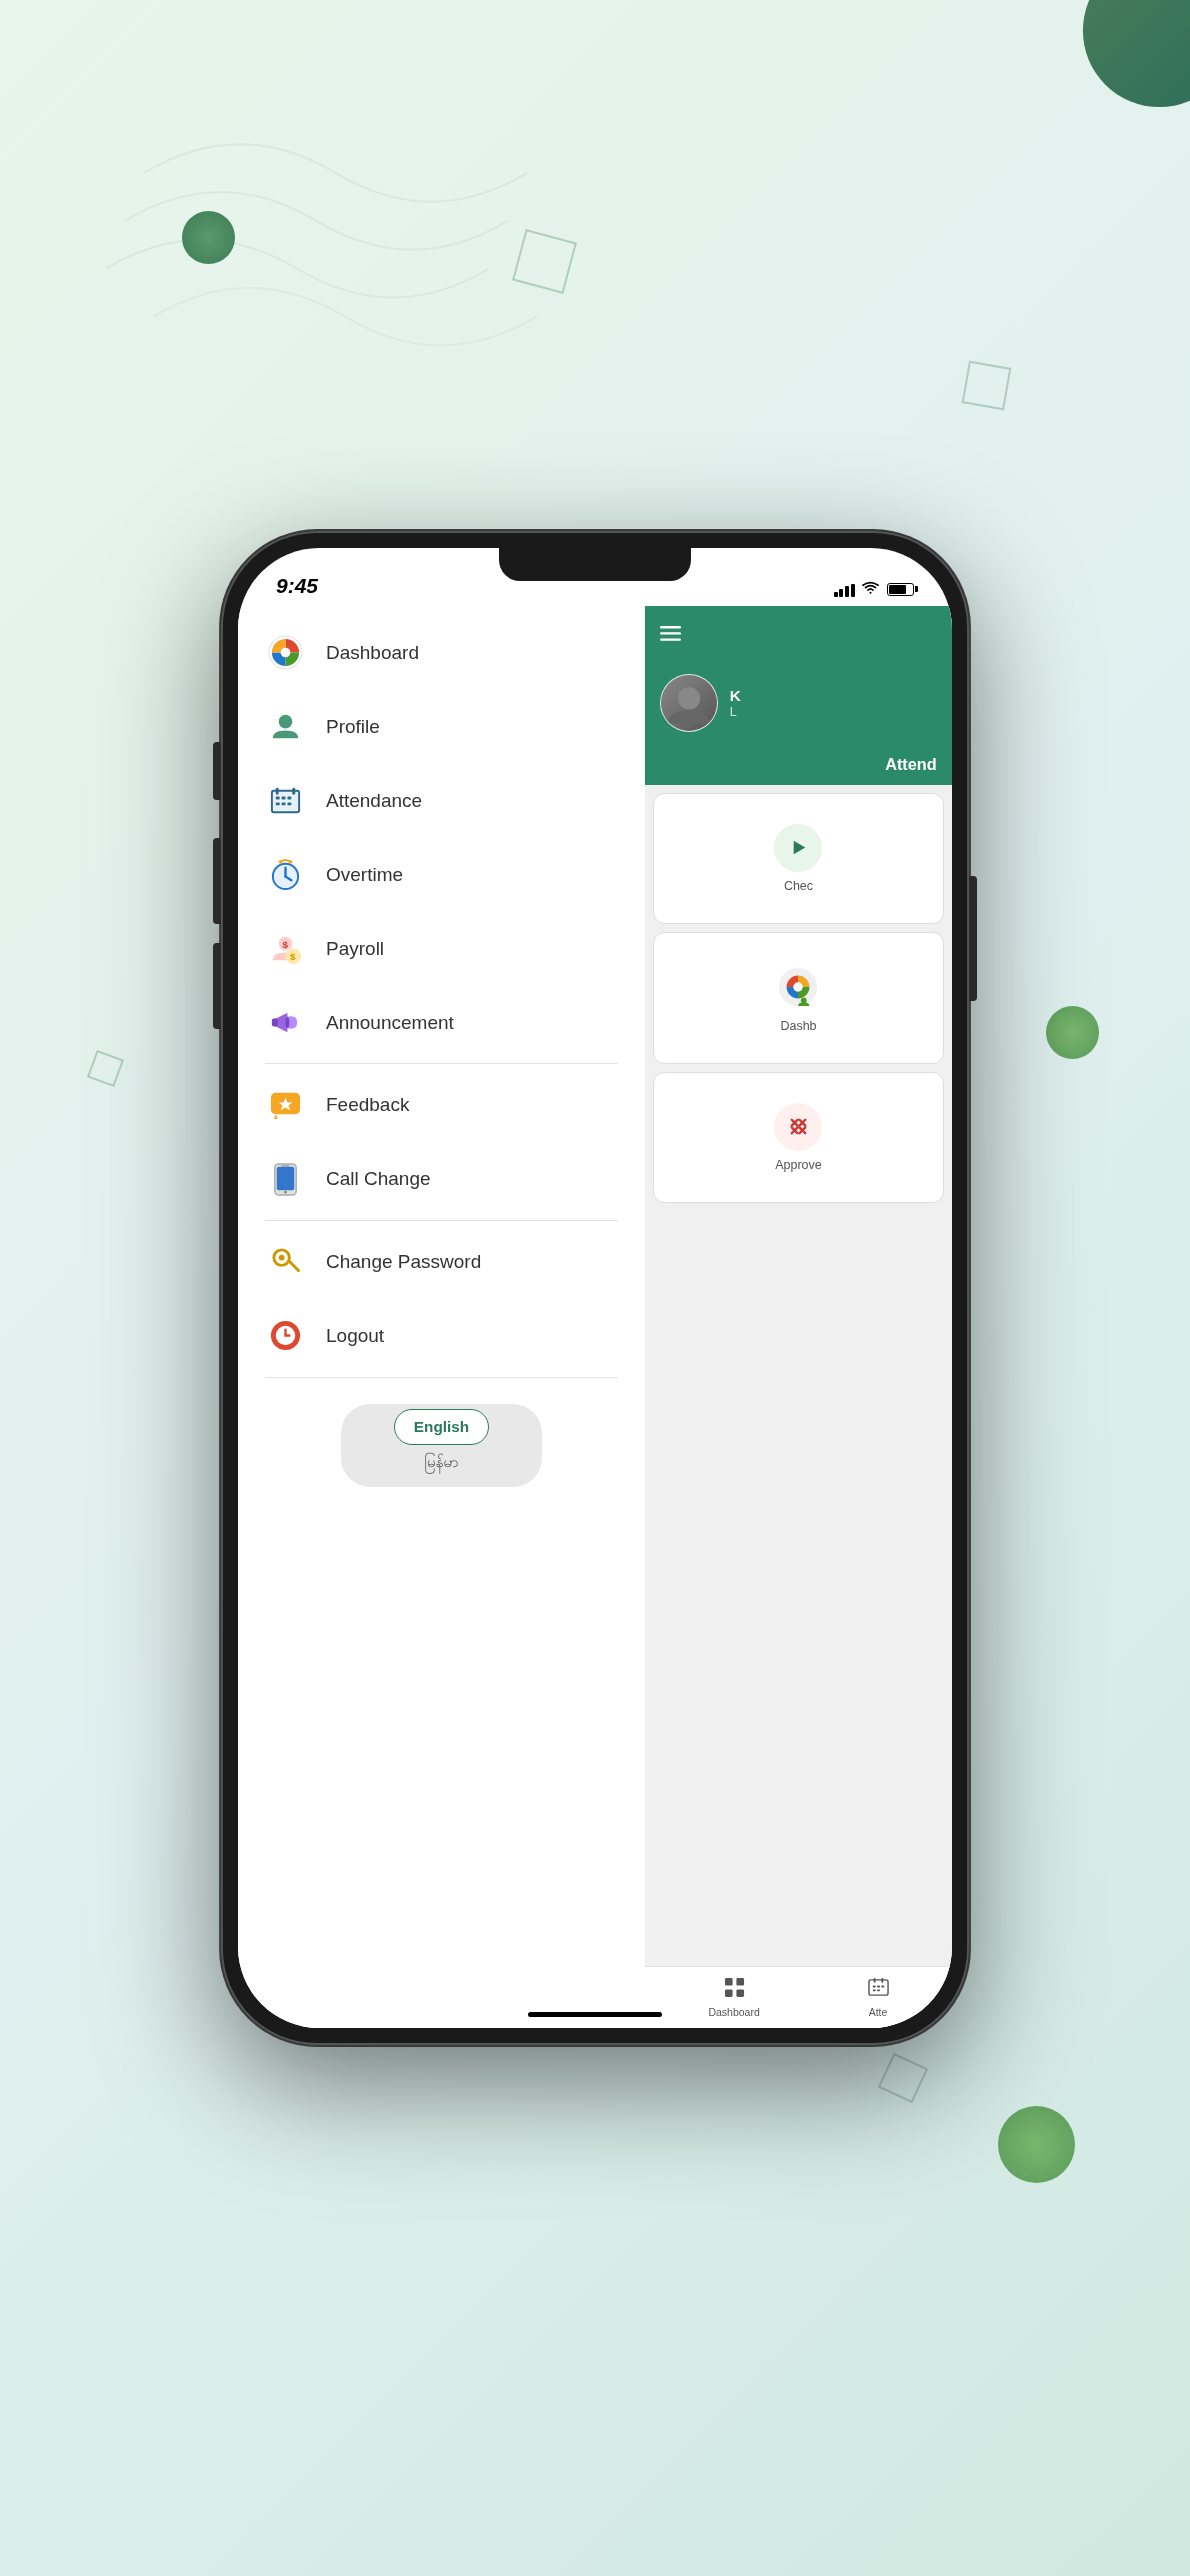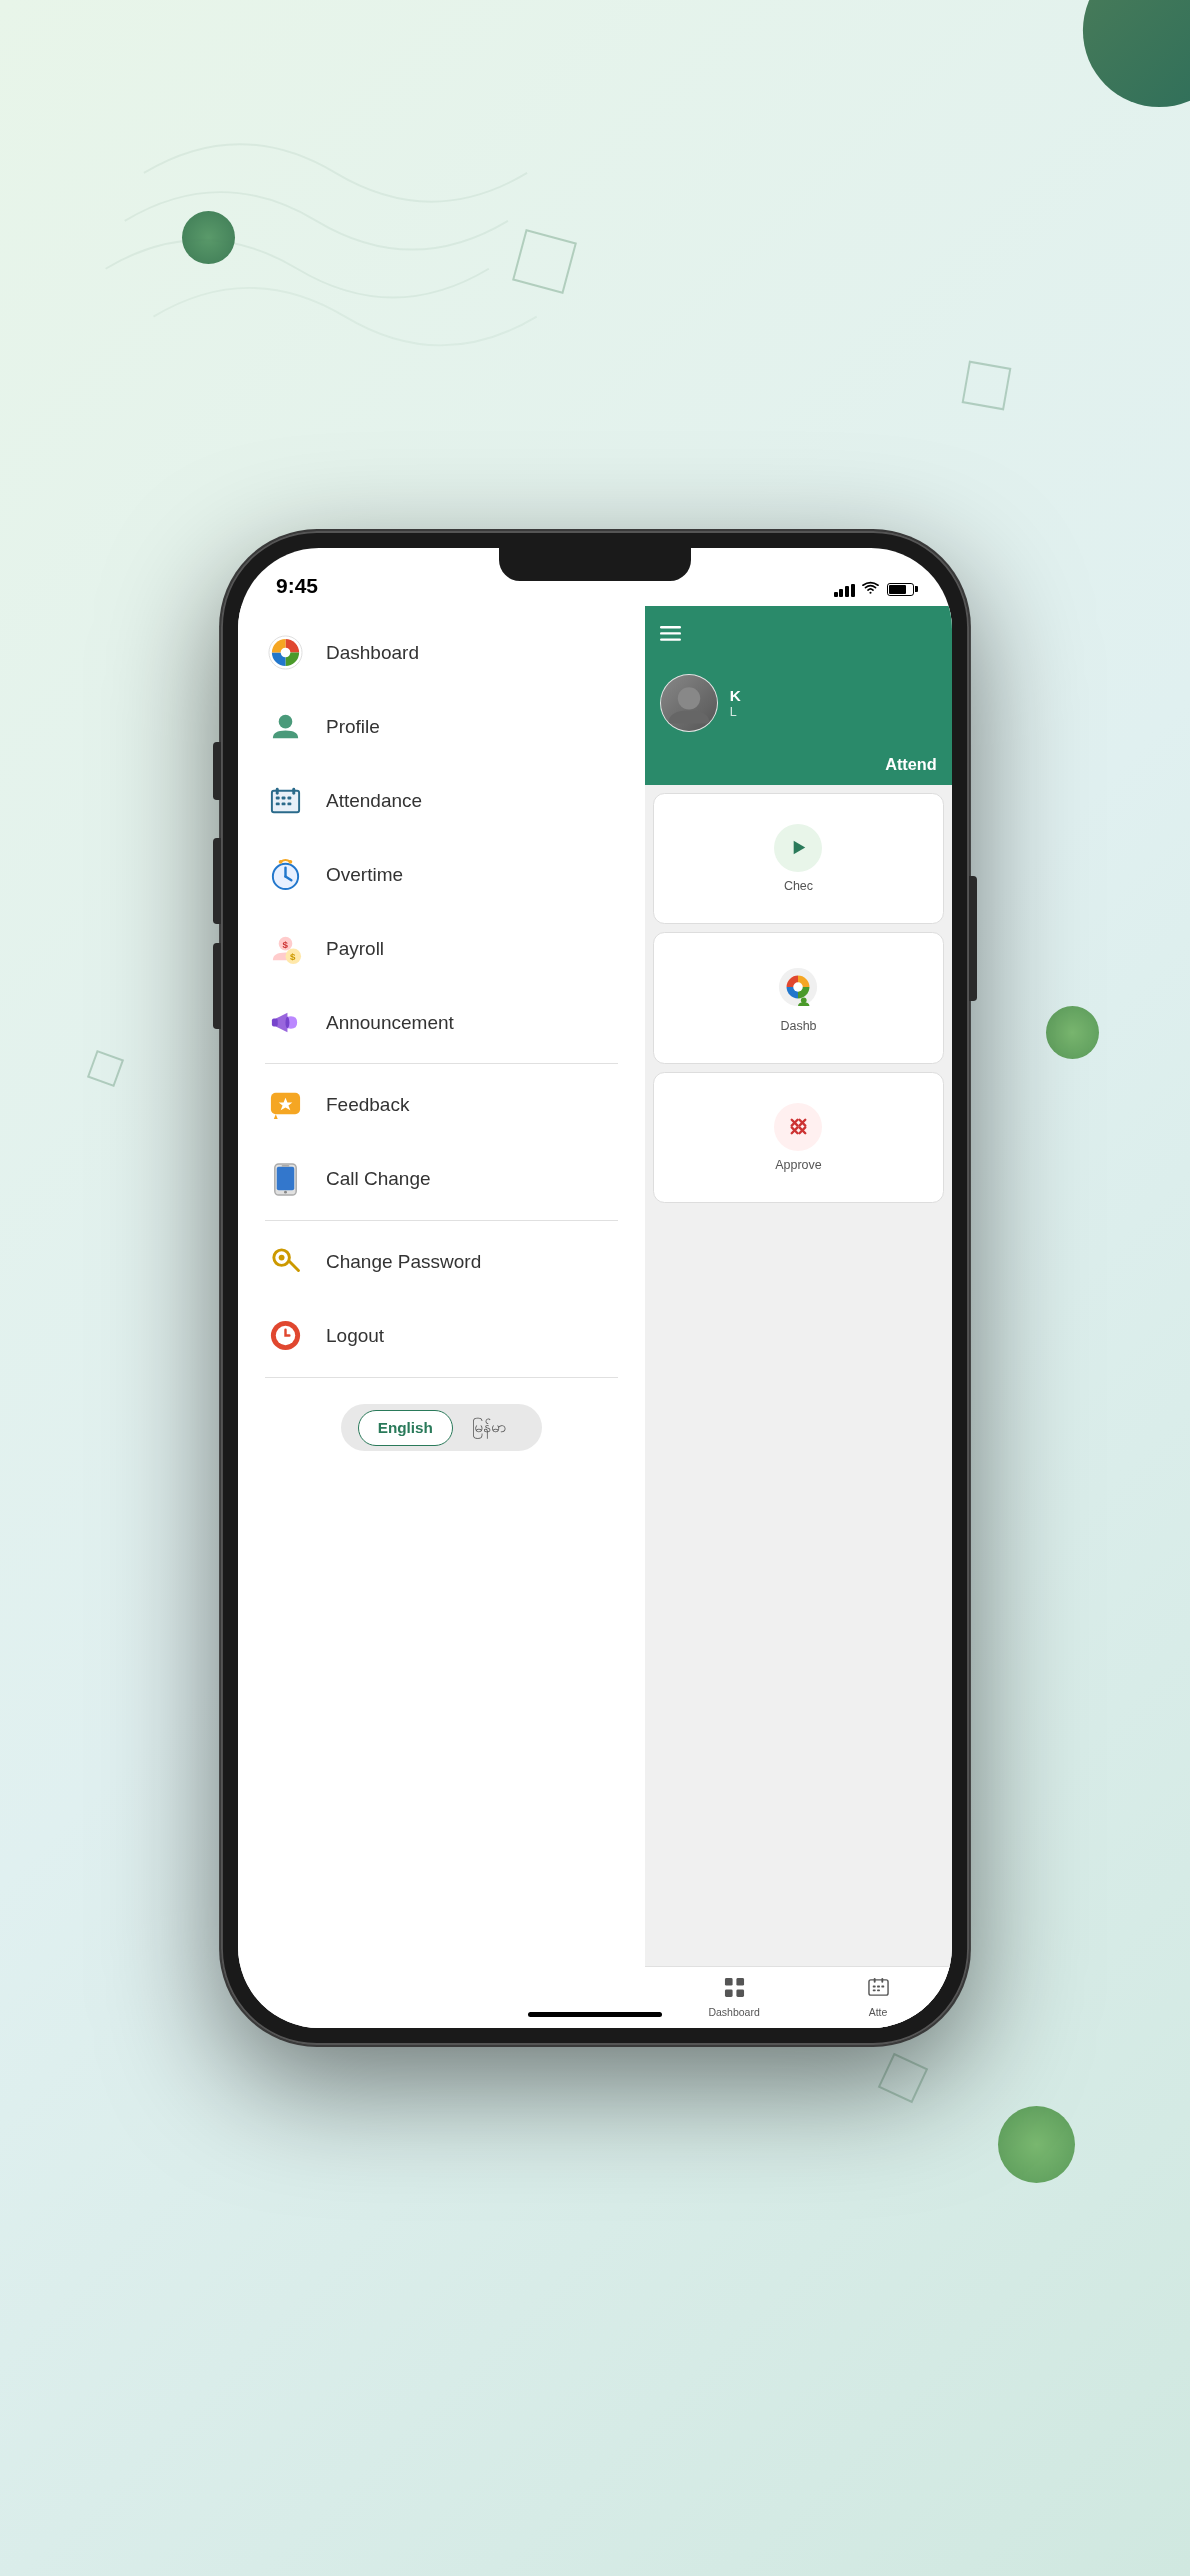--- a/index.html
+++ b/index.html
@@ -187,20 +187,21 @@
       position: absolute;
       top: 0;
       left: 0;
       right: 0;
       height: 58px;
       display: flex;
       align-items: flex-end;
       justify-content: space-between;
       padding: 0 38px 7.7px;
       z-index: 50;
+      font-style: italic;
     }
     .status-time {
       font-size: 21px;
       font-weight: 700;
       color: #000;
     }
     .status-icons {
       display: flex;
       align-items: center;
       gap: 7.7px;
@@ -307,20 +308,21 @@
     .language-toggle {
       display: flex;
       align-items: center;
       justify-content: center;
       margin: 23px auto;
       background: #e8e8e8;
       border-radius: 29px;
       padding: 4.8px;
       width: 201px;
       gap: 0;
+      flex-direction: column;
     }
     .lang-btn {
       padding: 7.7px 19px;
       border-radius: 24px;
       font-size: 15.3px;
       font-weight: 500;
       cursor: pointer;
       border: none;
       background: transparent;
       color: #555;

